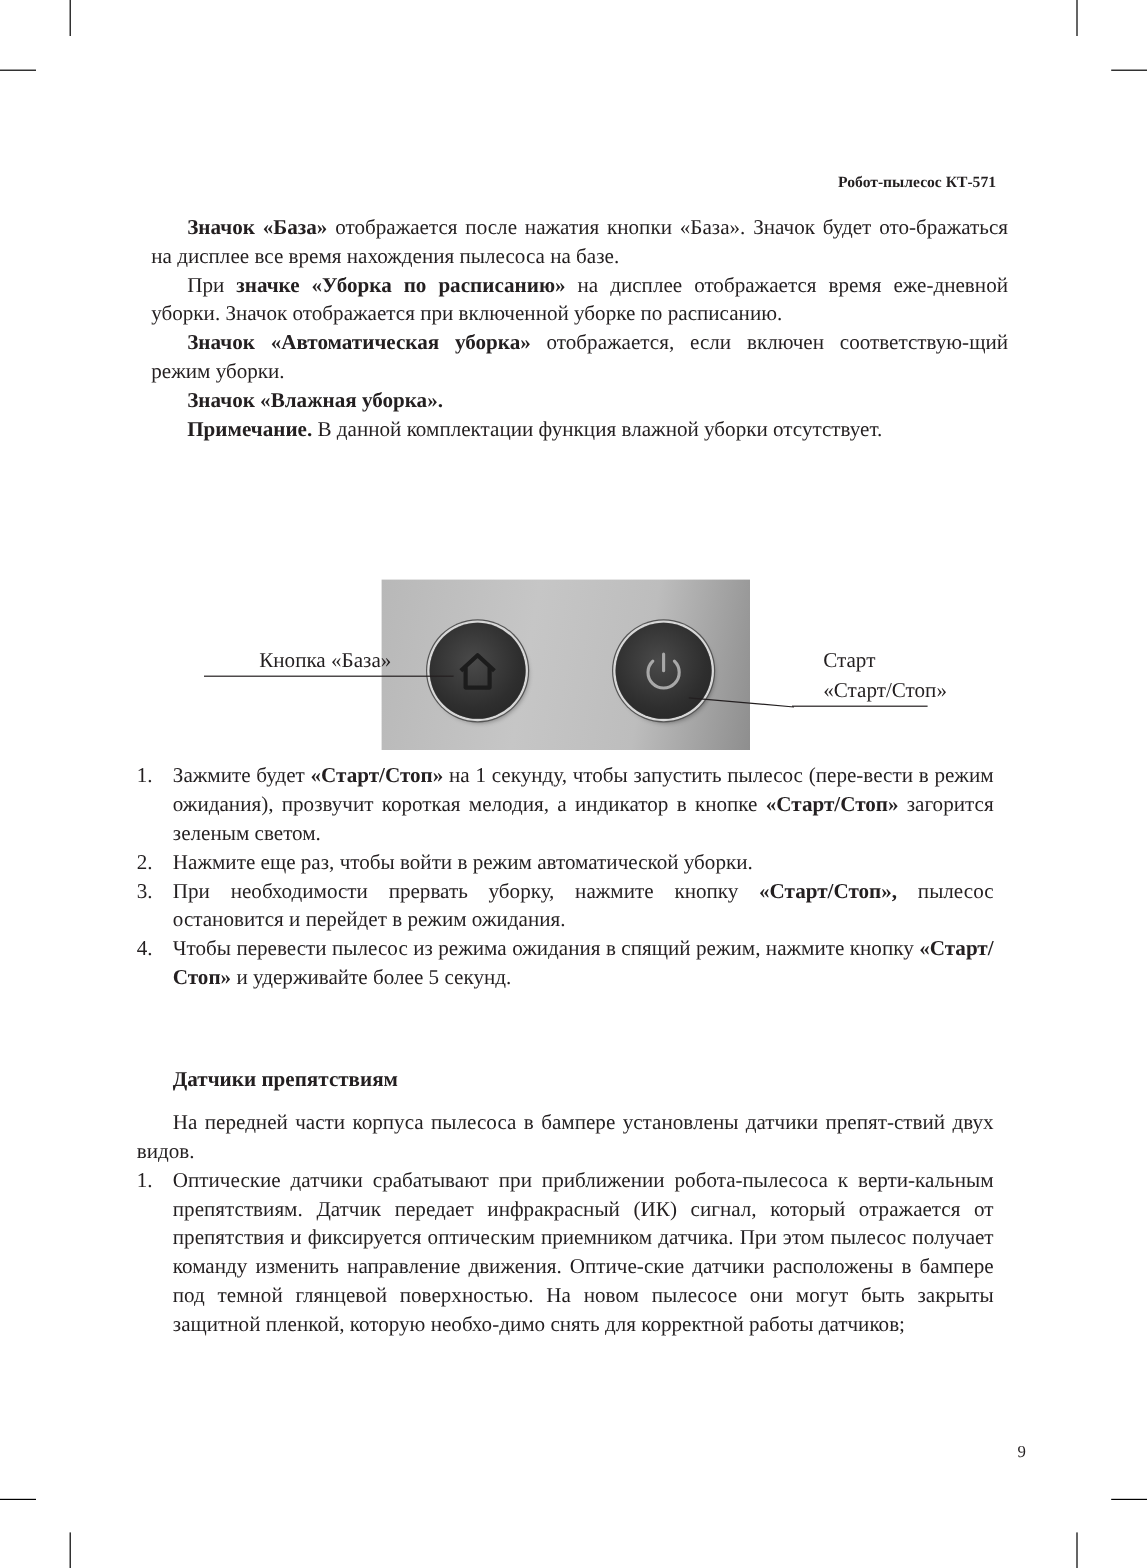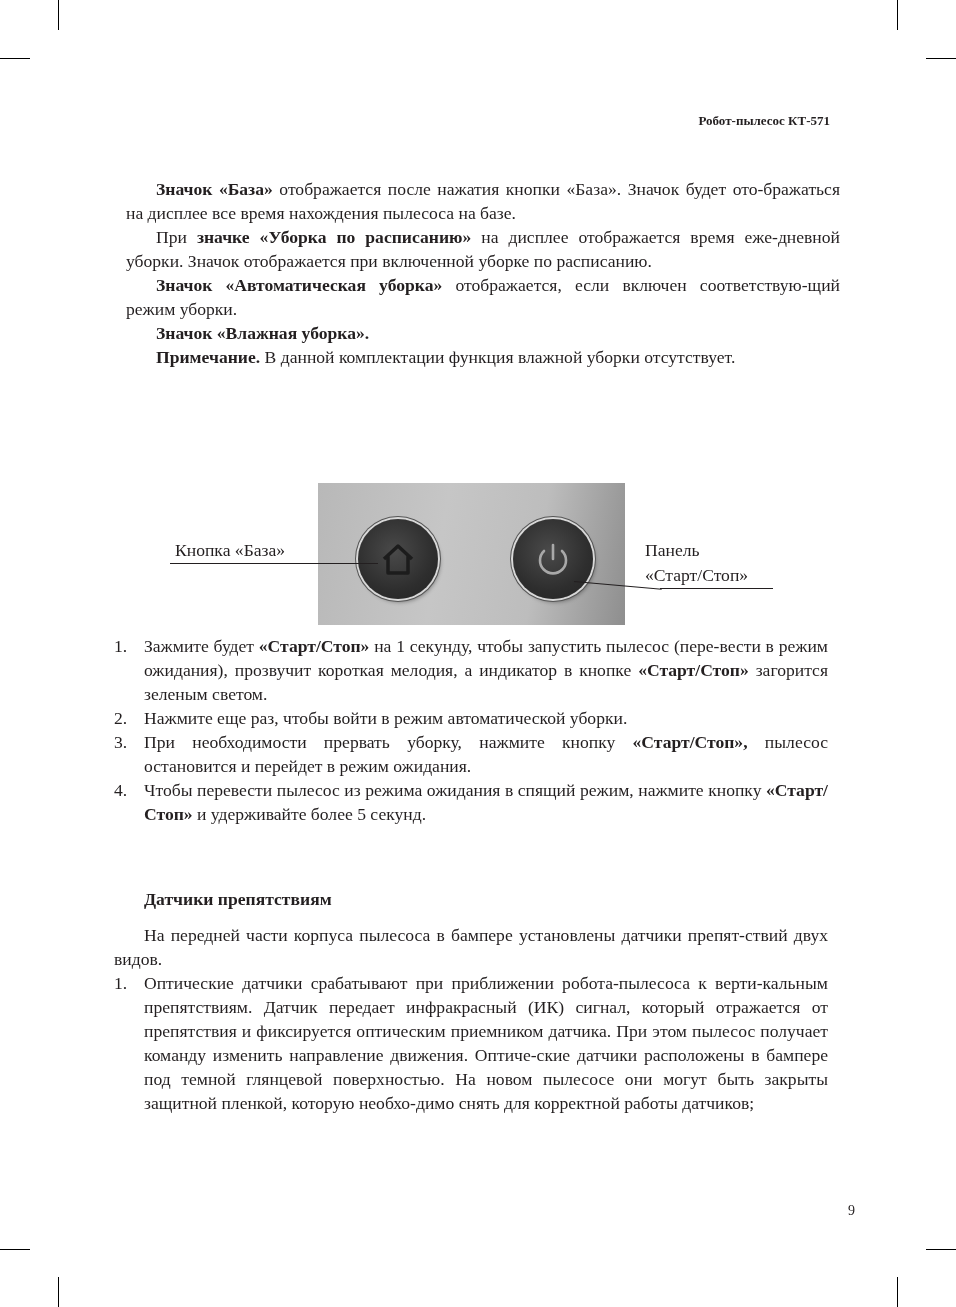--- a/index.html
+++ b/index.html
@@ -2,41 +2,41 @@
 <html><head>
 <meta charset="utf-8">
 <style>
   html, body { margin: 0; padding: 0; background: #ffffff; }
   body { width: 956px; height: 1307px; position: relative; overflow: hidden;
          font-family: "Liberation Serif", "DejaVu Serif", serif; color: #231f20; }
   .crop { position: absolute; background: #000; }
   .crop.v { width: 1.2px; height: 30px; }
   .crop.h { height: 1.2px; width: 30px; }
 
-  .running-header { position: absolute; top: 113px; right: 126px; font-weight: bold; font-size: 13px; }
+  .running-header { position: absolute; top: 144px; right: 126px; font-weight: bold; font-size: 13px; }
 
   .text { position: absolute; left: 114px; width: 714px; font-size: 17.6px; line-height: 24px; text-align: justify; }
   .p { margin: 0; text-indent: 30px; }
   .p b { font-weight: bold; }
   .heading { margin: 0; padding-left: 30px; font-weight: bold; }
 
   .ol { margin: 0; padding: 0; list-style: none; }
   .ol li { position: relative; padding-left: 30px; }
   .ol li .num { position: absolute; left: 0; top: 0; }
 
   .figure { position: absolute; left: 318px; top: 483px; width: 307px; height: 142px;
             background: linear-gradient(100deg, #b8b8b8 0%, #c6c6c6 40%, #bdbdbd 70%, #8e8e8e 100%); }
   .btn { position: absolute; width: 80px; height: 80px; border-radius: 50%;
          background: radial-gradient(circle at 45% 40%, #4a4a4a 0%, #2e2e2e 60%, #222 100%);
          box-shadow: 0 0 0 2px #d8d8d8, 0 0 0 3px #555, 2px 3px 4px rgba(0,0,0,0.4); }
   .btn.base { left: 40px; top: 36px; }
   .btn.power { left: 195px; top: 36px; }
   .btn svg { position: absolute; left: 0; top: 0; }
 
-  .label { position: absolute; font-size: 17.6px; line-height: 24px; }
+  .label { position: absolute; font-size: 17.6px; line-height: 24px; margin-left: 41px; }
   .leader { position: absolute; background: #231f20; height: 1px; transform-origin: left center; }
 
   .page-num { position: absolute; top: 1203px; left: 848px; font-size: 14px; }
 </style>
 </head>
 <body>
 
 <div class="crop v" style="left:58px;top:0;"></div>
 <div class="crop h" style="left:0;top:58px;"></div>
 <div class="crop v" style="left:897px;top:0;"></div>
@@ -65,21 +65,21 @@
   <div class="btn power">
     <svg width="80" height="80" viewBox="0 0 80 80">
       <path d="M31 32 A13 13 0 1 0 49 32" fill="none" stroke="#a8a8a8" stroke-width="2.6" stroke-linecap="round"></path>
       <line x1="40" y1="26" x2="40" y2="40" stroke="#a8a8a8" stroke-width="2.6" stroke-linecap="round"></line>
     </svg>
   </div>
 </div>
 
 <div class="label" style="left:175px;top:538px;">Кнопка «База»</div>
 <div class="leader" style="left:170px;top:563px;width:208px;"></div>
-<div class="label" style="left:645px;top:538px;">Панель</div>
+<div class="label" style="left:645px;top:538px;">Старт</div>
 <div class="label" style="left:645px;top:563px;">«Старт/Стоп»</div>
 <div class="leader" style="left:574px;top:581px;width:88px;transform:rotate(5deg);"></div>
 <div class="leader" style="left:660px;top:588px;width:113px;"></div>
 
 <div class="text" style="top:634px;">
   <ol class="ol">
     <li><span class="num">1.</span><span>Зажмите будет </span><b>«Старт/Стоп»</b><span> на 1 секунду, чтобы запустить пылесос (пере-вести в режим ожидания), прозвучит короткая мелодия, а индикатор в кнопке </span><b>«Старт/Стоп»</b><span> загорится зеленым светом.</span></li>
     <li><span class="num">2.</span><span>Нажмите еще раз, чтобы войти в режим автоматической уборки.</span></li>
     <li><span class="num">3.</span><span>При необходимости прервать уборку, нажмите кнопку </span><b>«Старт/Стоп»,</b><span> пылесос остановится и перейдет в режим ожидания.</span></li>
     <li><span class="num">4.</span><span>Чтобы перевести пылесос из режима ожидания в спящий режим, нажмите кнопку </span><b>«Старт/Стоп»</b><span> и удерживайте более 5 секунд.</span></li>

